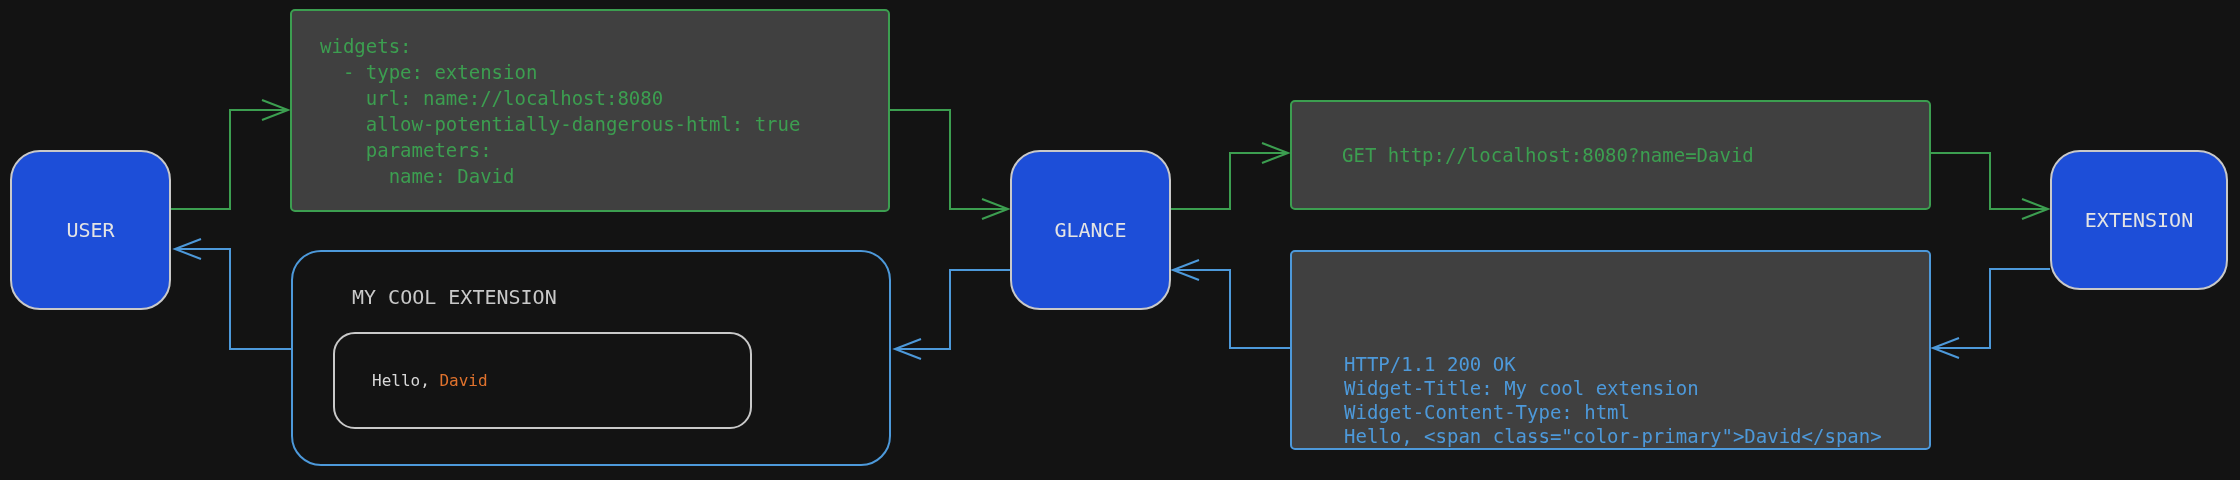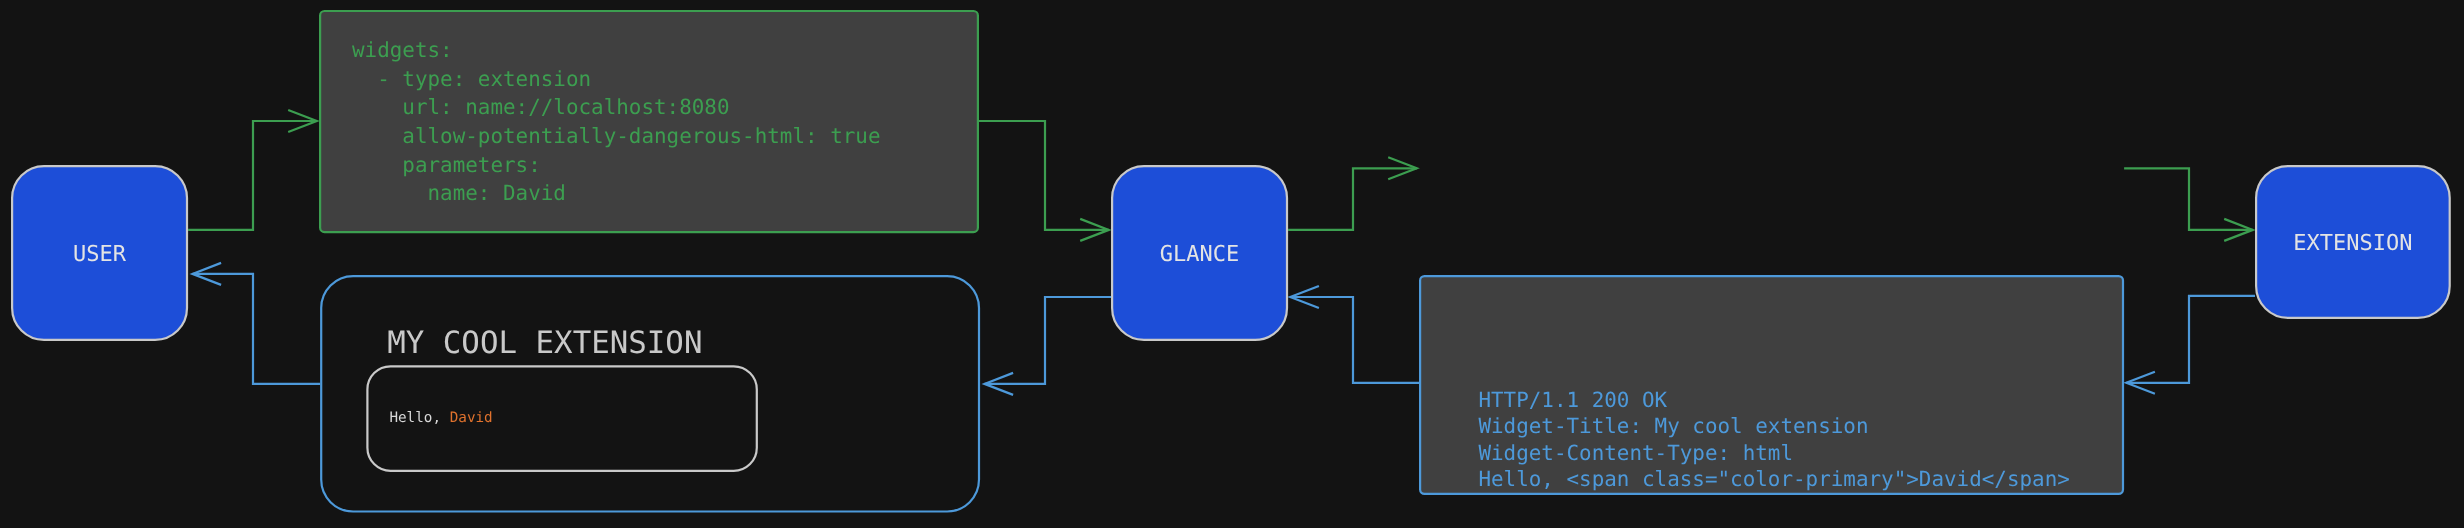--- a/index.html
+++ b/index.html
@@ -55,36 +55,36 @@
 
   #widget-box {
     position: absolute;
     left: 291px; top: 250px; width: 600px; height: 216px;
     border: 2px solid #4d99da;
     border-radius: 30px;
     background: #131313;
   }
   .widget-title {
     position: absolute;
-    left: 59px; top: 47px;
+    left: 59px; top: 33px;
     color: #c9c9c9;
-    font-size: 28px;
+    font-size: 20px;
     line-height: 25px;
     white-space: pre;
     text-align: right;
   }
   .hello-box {
     position: absolute;
-    left: 40px; top: 80px; width: 356px; height: 97px;
+    left: 40px; top: 80px; width: 419px; height: 97px;
     border: 2px solid #c9c9c9;
     border-radius: 22px;
     display: flex;
     align-items: center;
-    padding-left: 19px;
-    font-size: 13px;
+    padding-left: 37px;
+    font-size: 16px;
     white-space: pre;
   }
   .hello-prefix { color: #d8d8d8; white-space: pre; }
   .hello-name   { color: #e0722d; white-space: pre; }
 </style>
 </head>
 <body>
 
 <div class="canvas">
 
@@ -133,20 +133,23 @@
     <div class="codeline">    url: name://localhost:8080</div>
     <div class="codeline">    allow-potentially-dangerous-html: true</div>
     <div class="codeline">    parameters:</div>
     <div class="codeline">      name: David</div>
   </div>
 
   <div class="node" id="node-glance">
     <span>GLANCE</span>
   </div>
 
+  <div class="codebox green" id="request-box">
+    <div class="codeline">GET http://localhost:8080?name=David</div>
+  </div>
 
   <div class="codebox blue" id="response-box">
     <div class="codeline">HTTP/1.1 200 OK</div>
     <div class="codeline">Widget-Title: My cool extension</div>
     <div class="codeline">Widget-Content-Type: html</div>
     <div class="codeline"></div>
     <div class="codeline">Hello, &lt;span class="color-primary"&gt;David&lt;/span&gt;</div>
   </div>
 
   <div id="widget-box">

